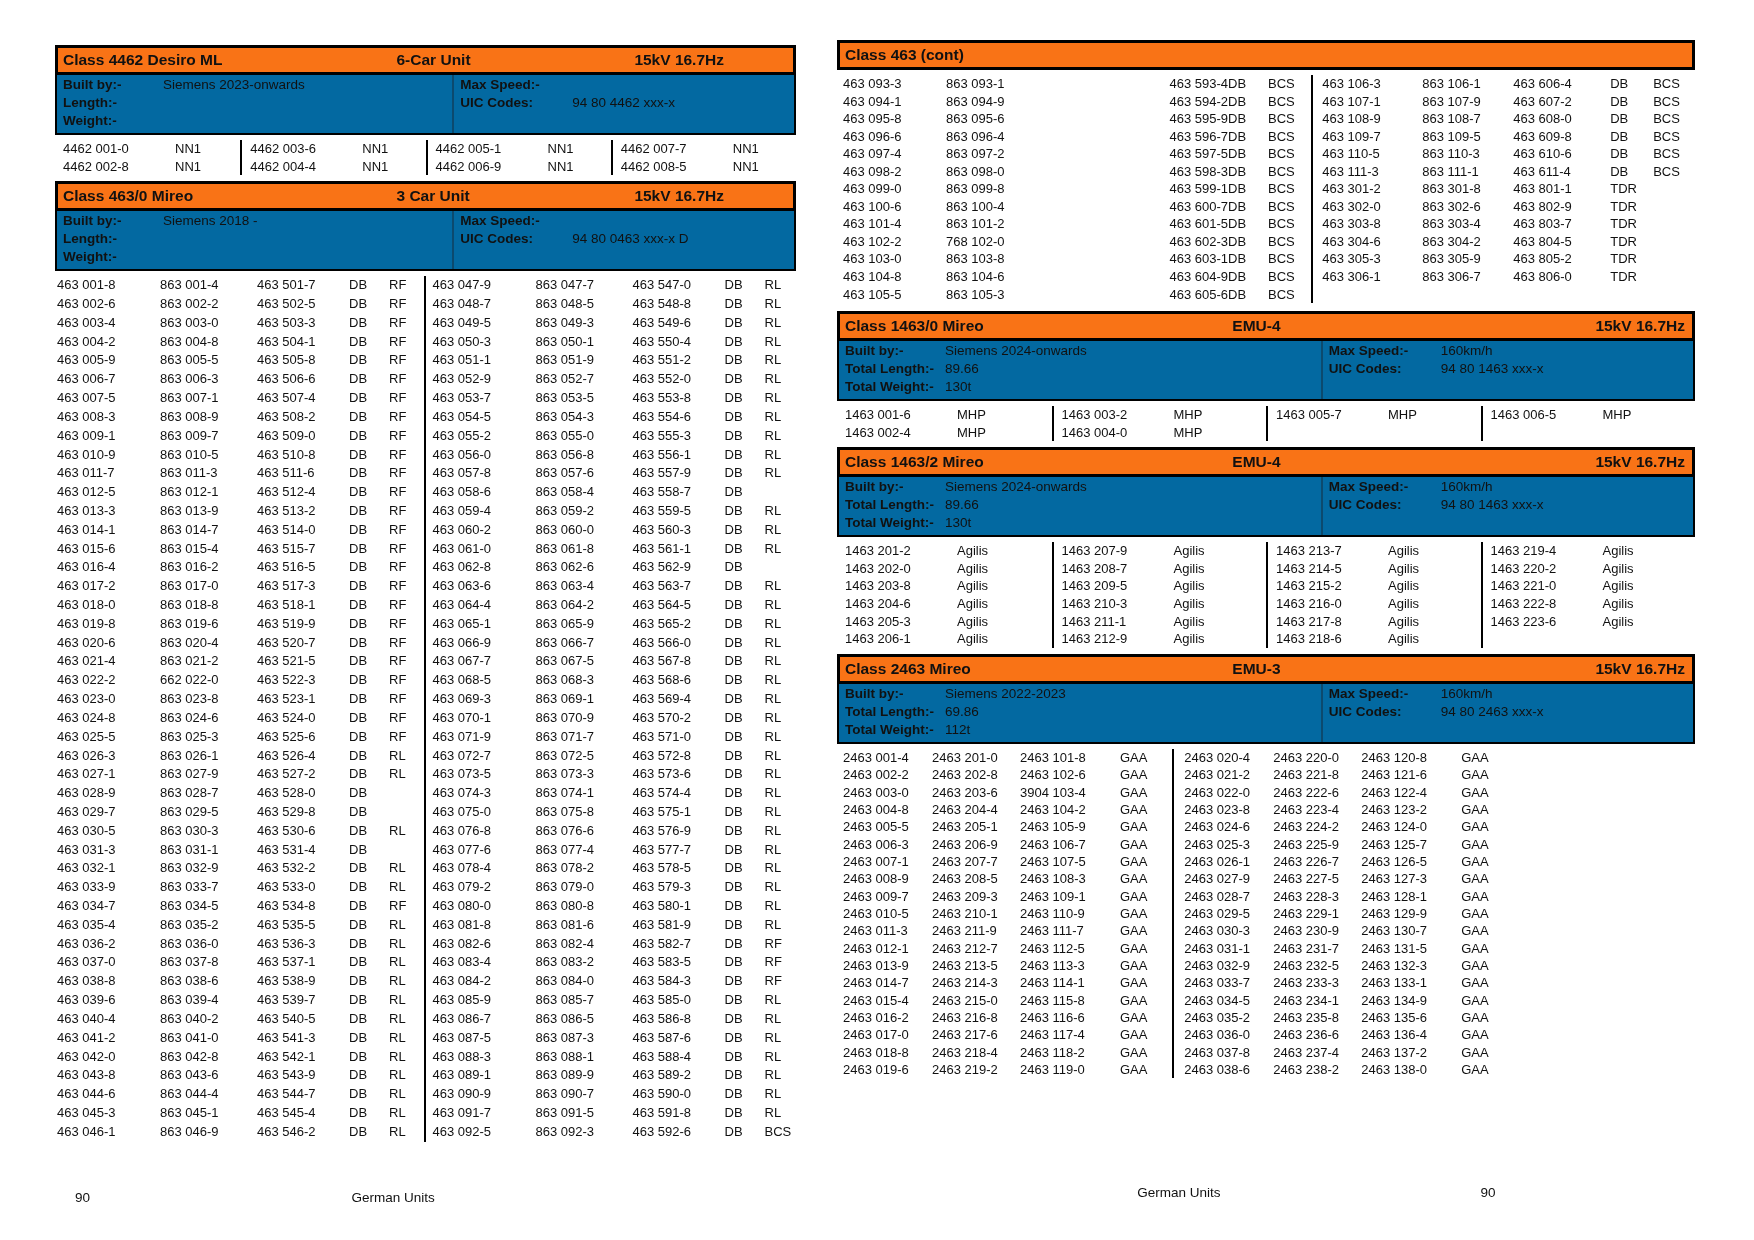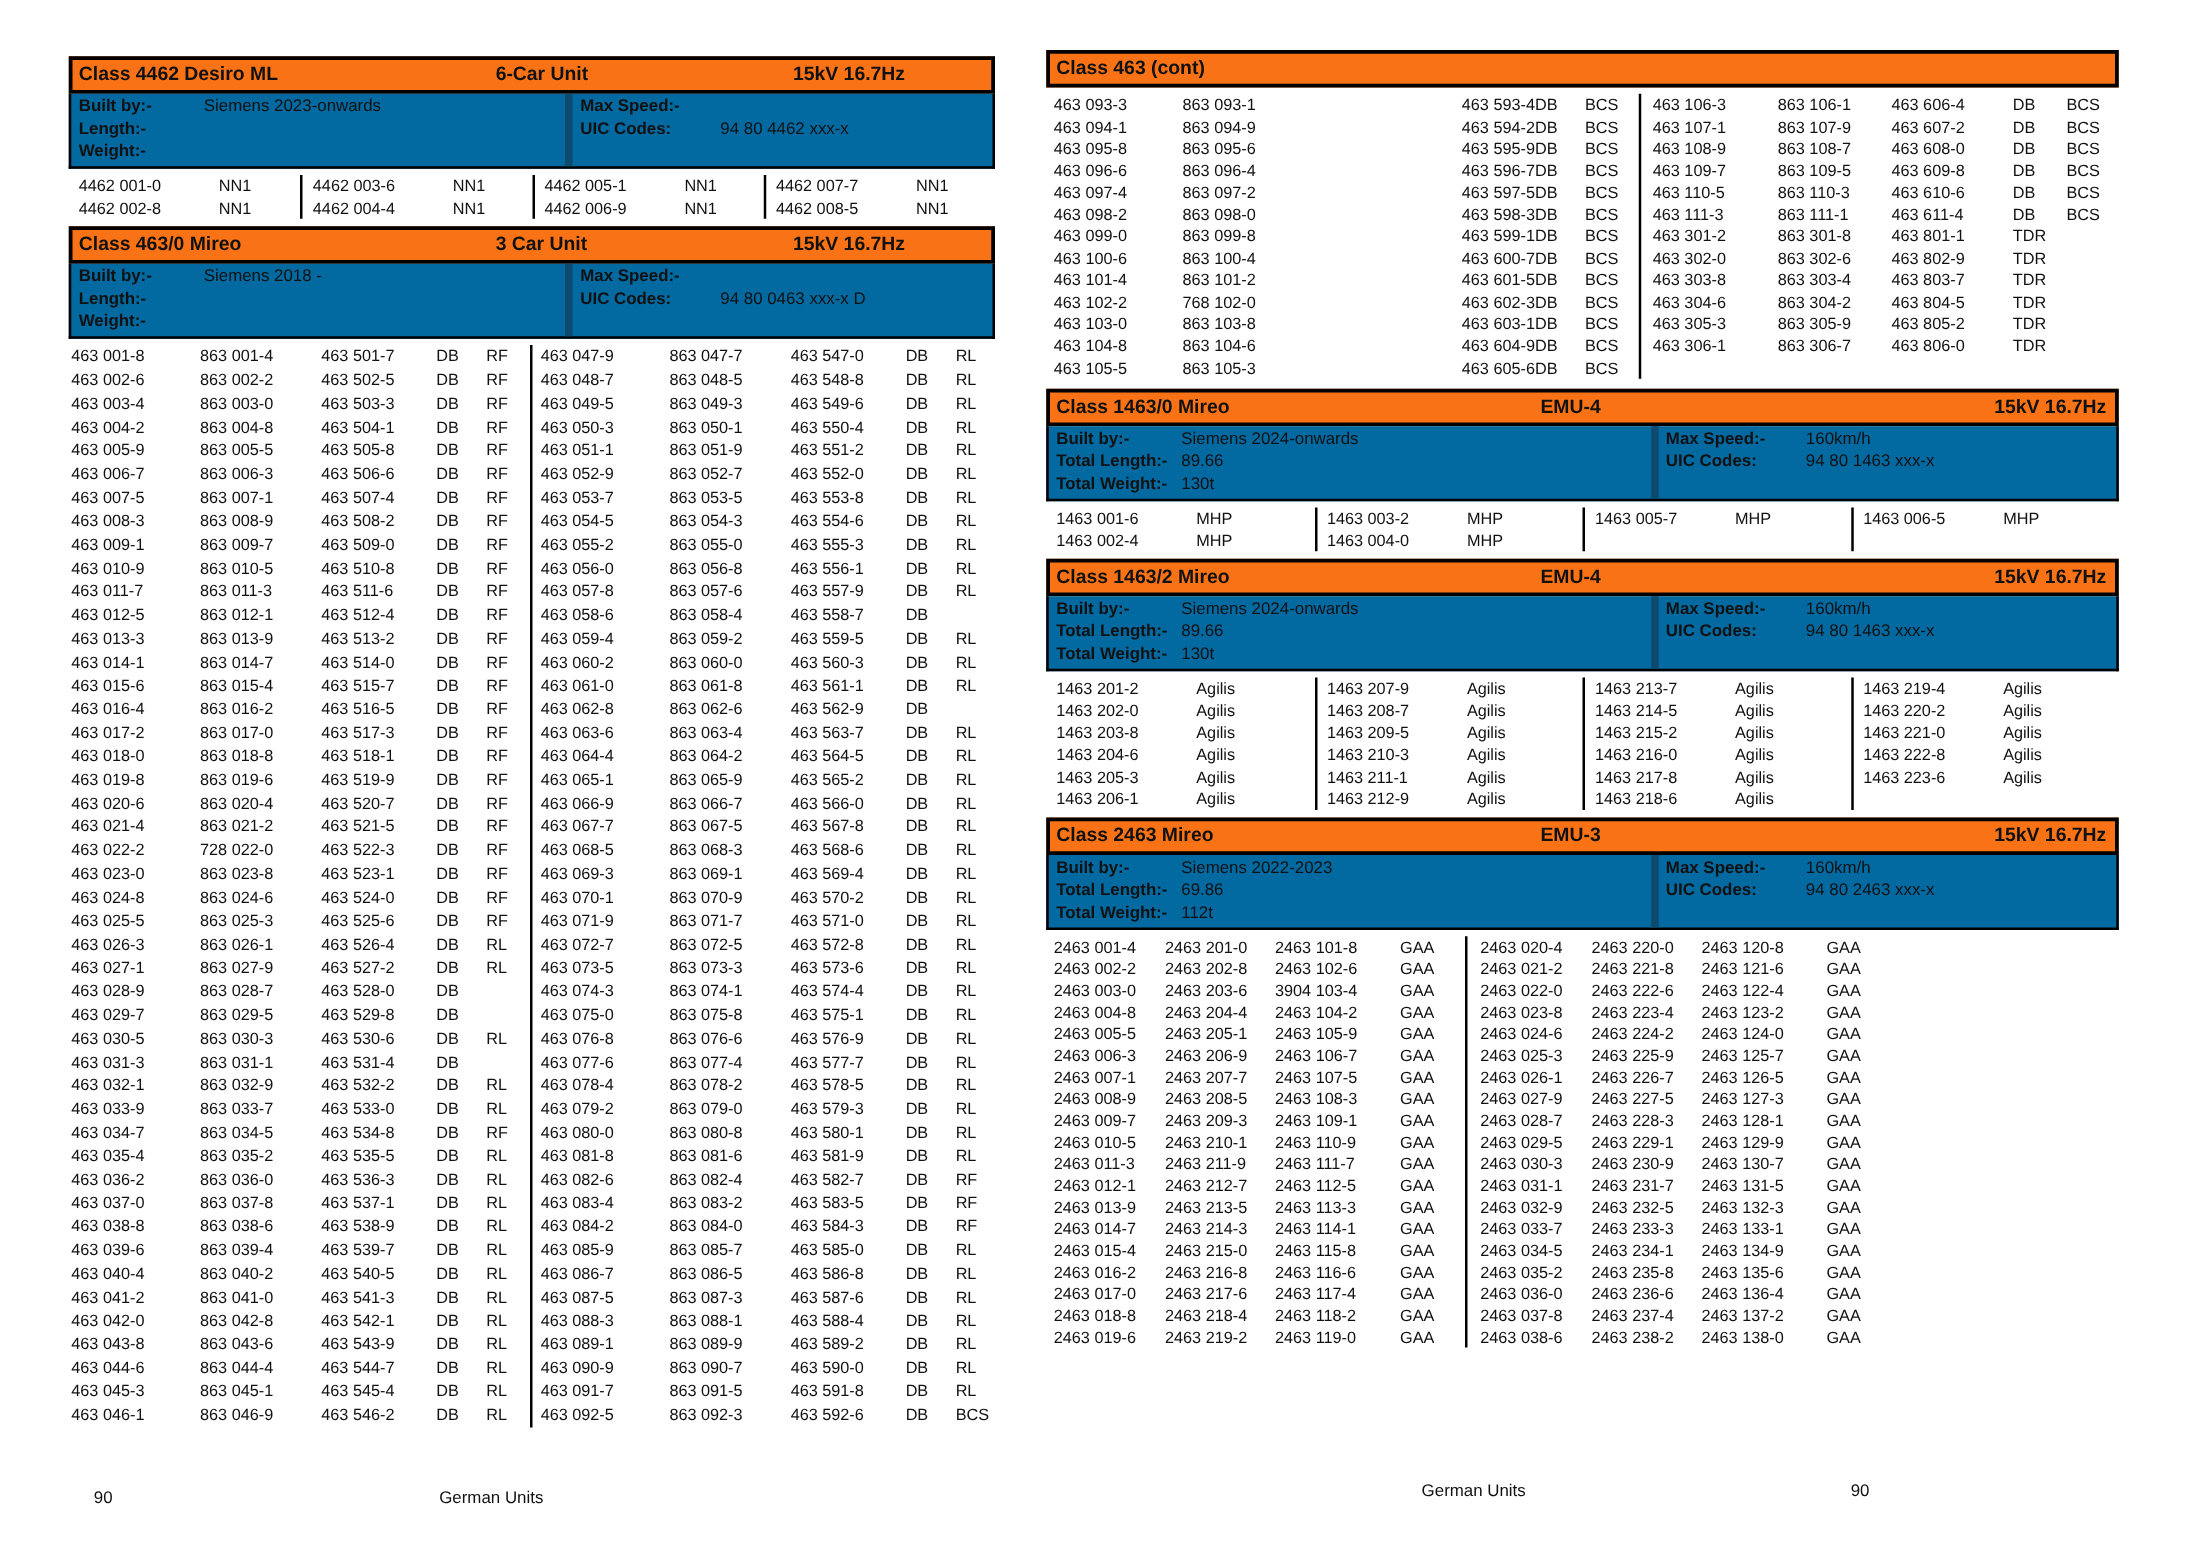--- a/index.html
+++ b/index.html
@@ -15,21 +15,21 @@
   .ch-title{flex:0 0 46%;}
   .ch-center{flex:1;}
   .ch-right{text-align:right;}
   #page-left .ch-right{padding-right:64px;}
   #page-right .ch-right{padding-right:2px;}
 
   
   .info-box{display:flex;border:2px solid #000;border-top:none;font-size:13.5px;background:#0369a1;}
   .info-col{padding:1px 6px 3px;line-height:18px;}
   .info-l{flex:0 0 52%;}
-  .info-r{flex:1;border-left:6px solid #0c4a6e;}
+  .info-r{flex:1;border-left:2px solid #0c4a6e;}
   #page-right .info-l{flex:0 0 55%;}
   .info-row b{display:inline-block;min-width:100px;font-weight:bold;}
   .info-r .info-row b{min-width:112px;}
 
   
   .units-strip{display:flex;padding:5px 0 6px;font-size:13px;}
   .unit-group{flex:0 0 25%;padding-left:8px;box-sizing:border-box;line-height:17.6px;}
   .unit-group + .unit-group{border-left:2px solid #000;}
   .unit-row{display:flex;}
   .u-num{flex:0 0 112px;}
@@ -316,21 +316,21 @@
           </div>
           <div class="t-row">
             <span class="c1">463 021-4</span>
             <span class="c2">863 021-2</span>
             <span class="c3">463 521-5</span>
             <span class="c4">DB</span>
             <span class="c5">RF</span>
           </div>
           <div class="t-row">
             <span class="c1">463 022-2</span>
-            <span class="c2">728 022-0</span>
+            <span class="c2">662 022-0</span>
             <span class="c3">463 522-3</span>
             <span class="c4">DB</span>
             <span class="c5">RF</span>
           </div>
           <div class="t-row">
             <span class="c1">463 023-0</span>
             <span class="c2">863 023-8</span>
             <span class="c3">463 523-1</span>
             <span class="c4">DB</span>
             <span class="c5">RF</span>

